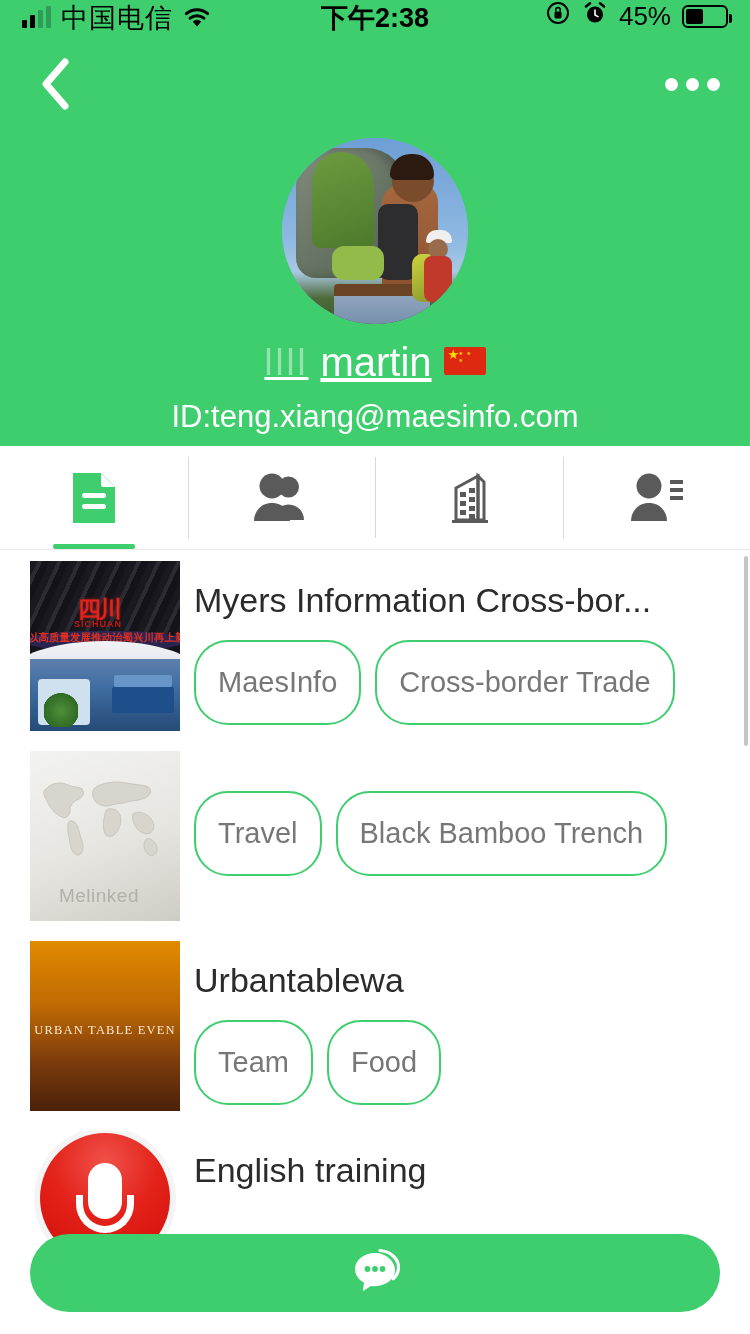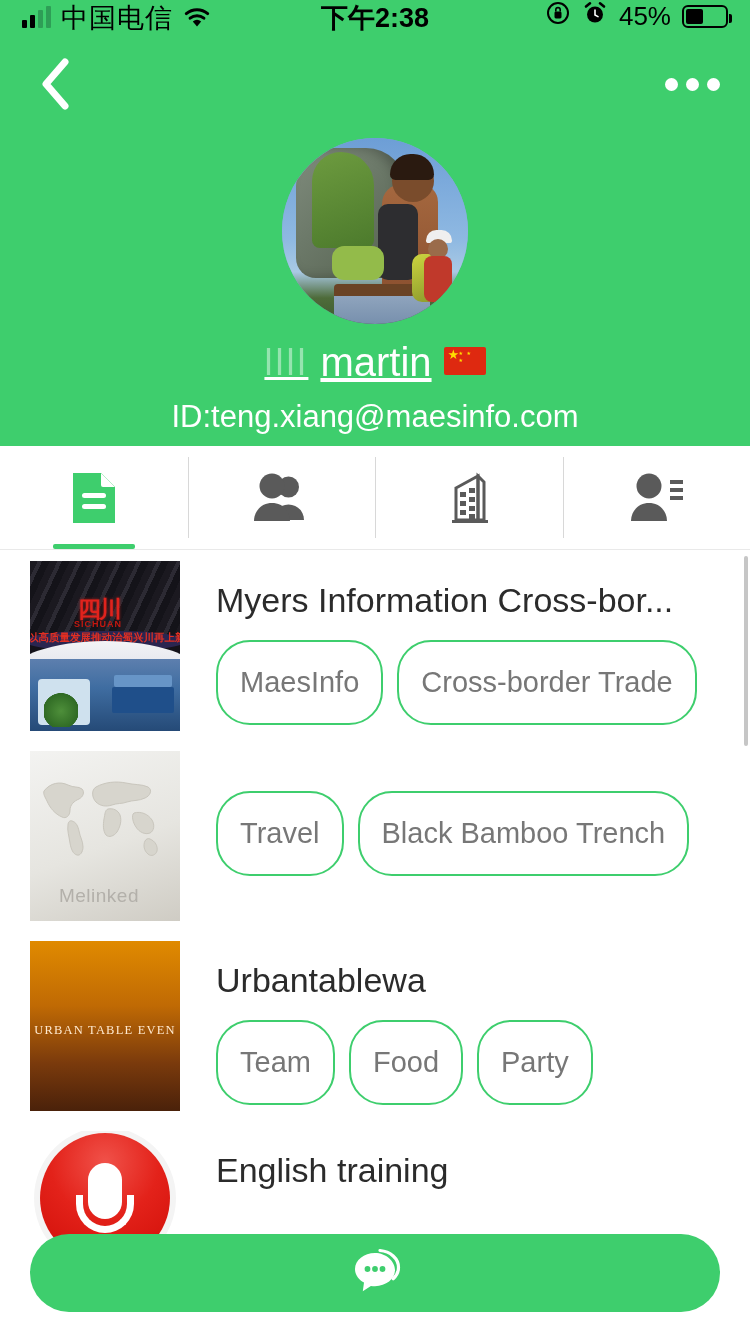--- a/index.html
+++ b/index.html
@@ -179,21 +179,21 @@
     display: flex; align-items: flex-start;
     padding: 10px 0 10px 0;
     height: 190px;
     position: relative;
   }
   .thumb {
     width: 150px; height: 170px;
     margin-left: 30px; flex: 0 0 150px;
     background: #efefef; overflow: hidden; position: relative;
   }
-  .rowbody { margin-left: 36px; padding-top: 20px; flex: 1 1 auto; min-width: 0;}
+  .rowbody { margin-left: 14px; padding-top: 20px; flex: 1 1 auto; min-width: 0;}
   .rowtitle {
     font-size: 34px; color: #2b2b2b; font-weight: 400;
     white-space: nowrap; overflow: hidden; text-overflow: ellipsis;
     max-width: 520px;
   }
   .tagrow { margin-top: 20px; display: flex; gap: 14px; flex-wrap: nowrap; }
   .tag {
     border: 2px solid #3ECE6D; border-radius: 34px;
     padding: 24px 22px; font-size: 29px; color: #777; background: #fff;
     white-space: nowrap; line-height: 1.15;
@@ -470,21 +470,20 @@
       <div class="thumb">
         <div class="th-urban">
           <div class="utxt">URBAN TABLE EVEN</div>
         </div>
       </div>
       <div class="rowbody">
         <div class="rowtitle">Urbantablewa</div>
         <div class="tagrow">
           <span class="tag">Team</span>
           <span class="tag">Food</span>
-          <span class="tag">Party</span>
         </div>
       </div>
     </div>
 
     <div class="row">
       <div class="thumb">
         <div class="th-mic">
           <div class="circ">
             <span class="micbody"></span>
             <span class="micarc"></span>

